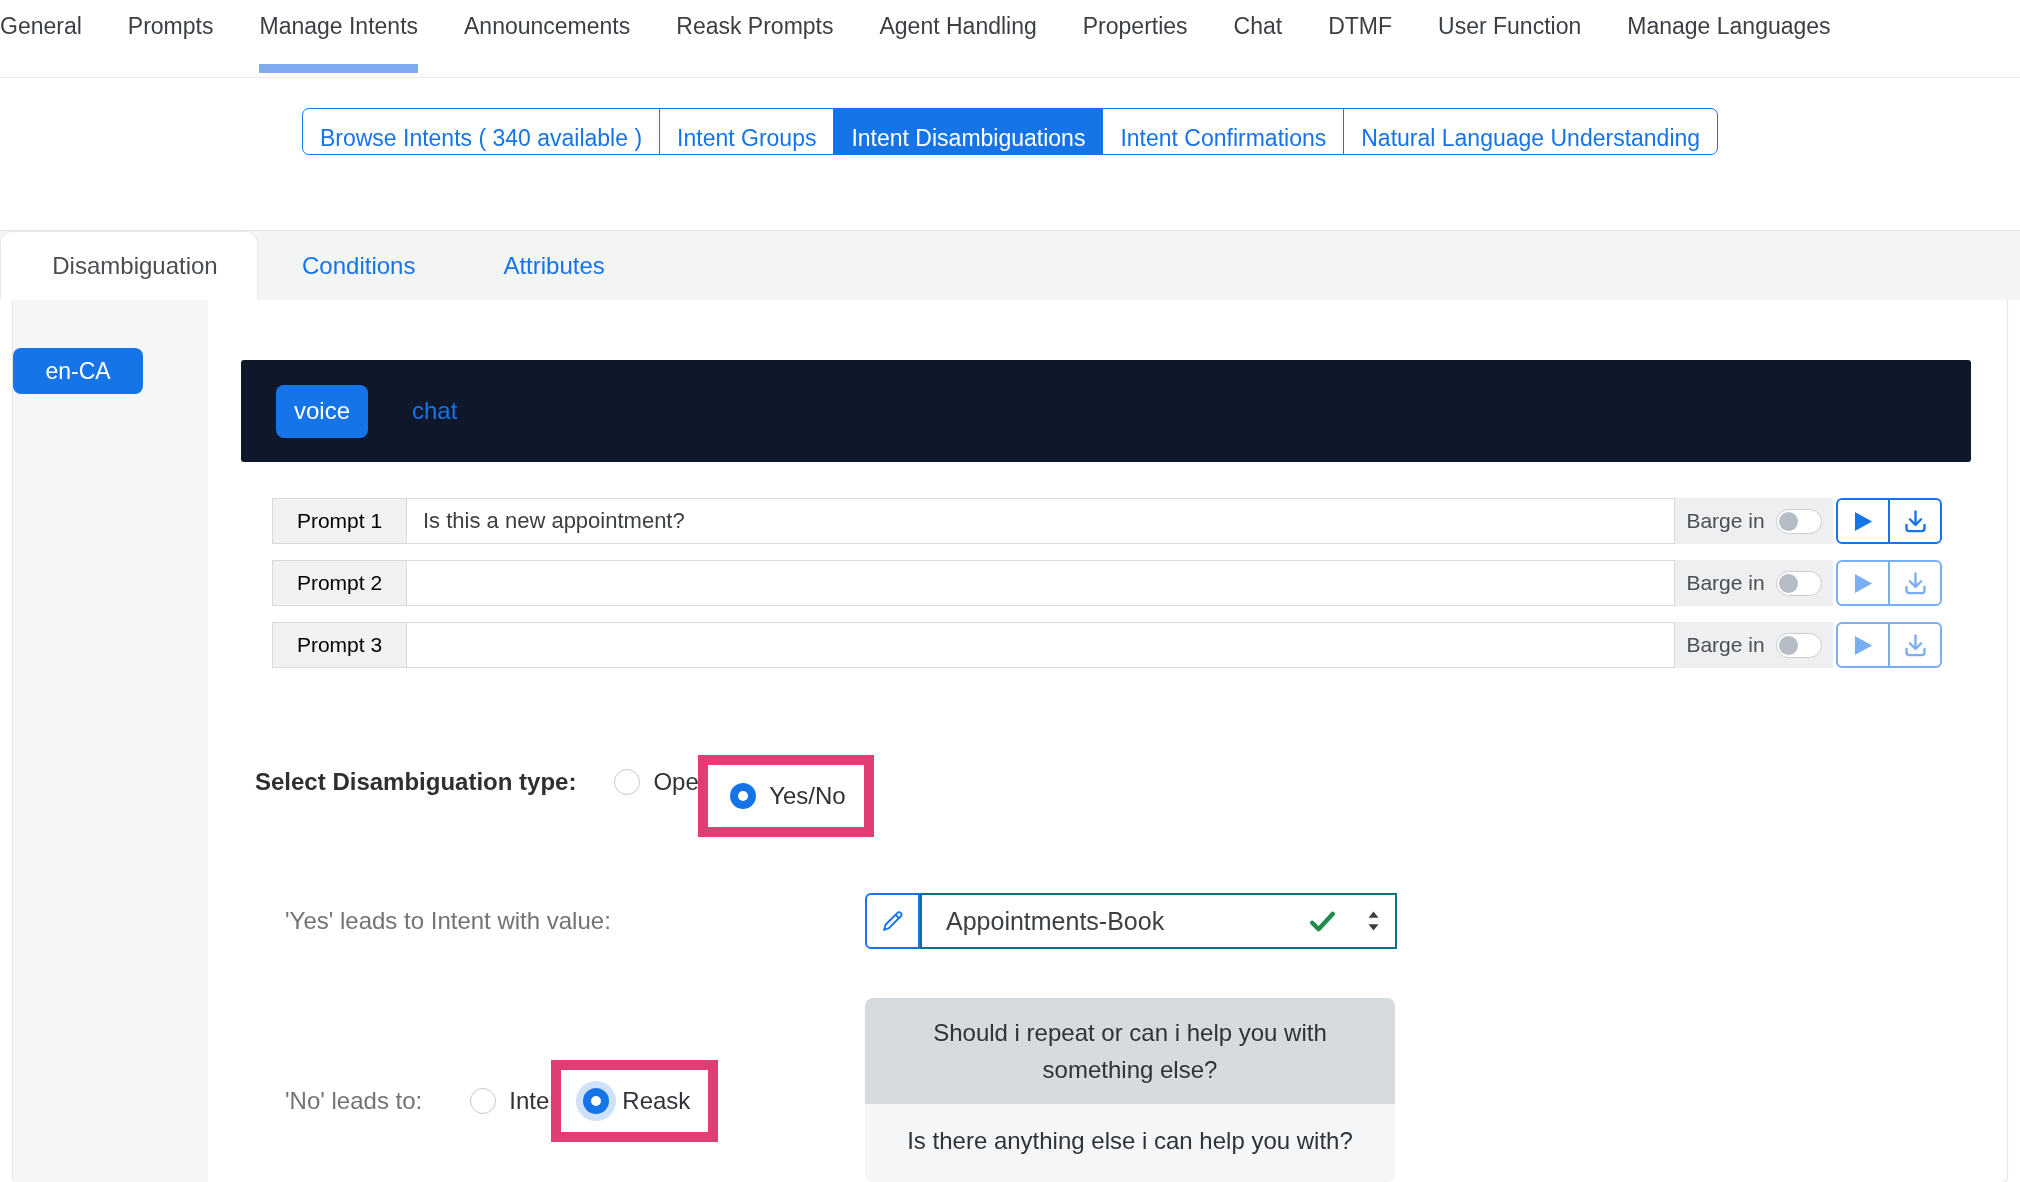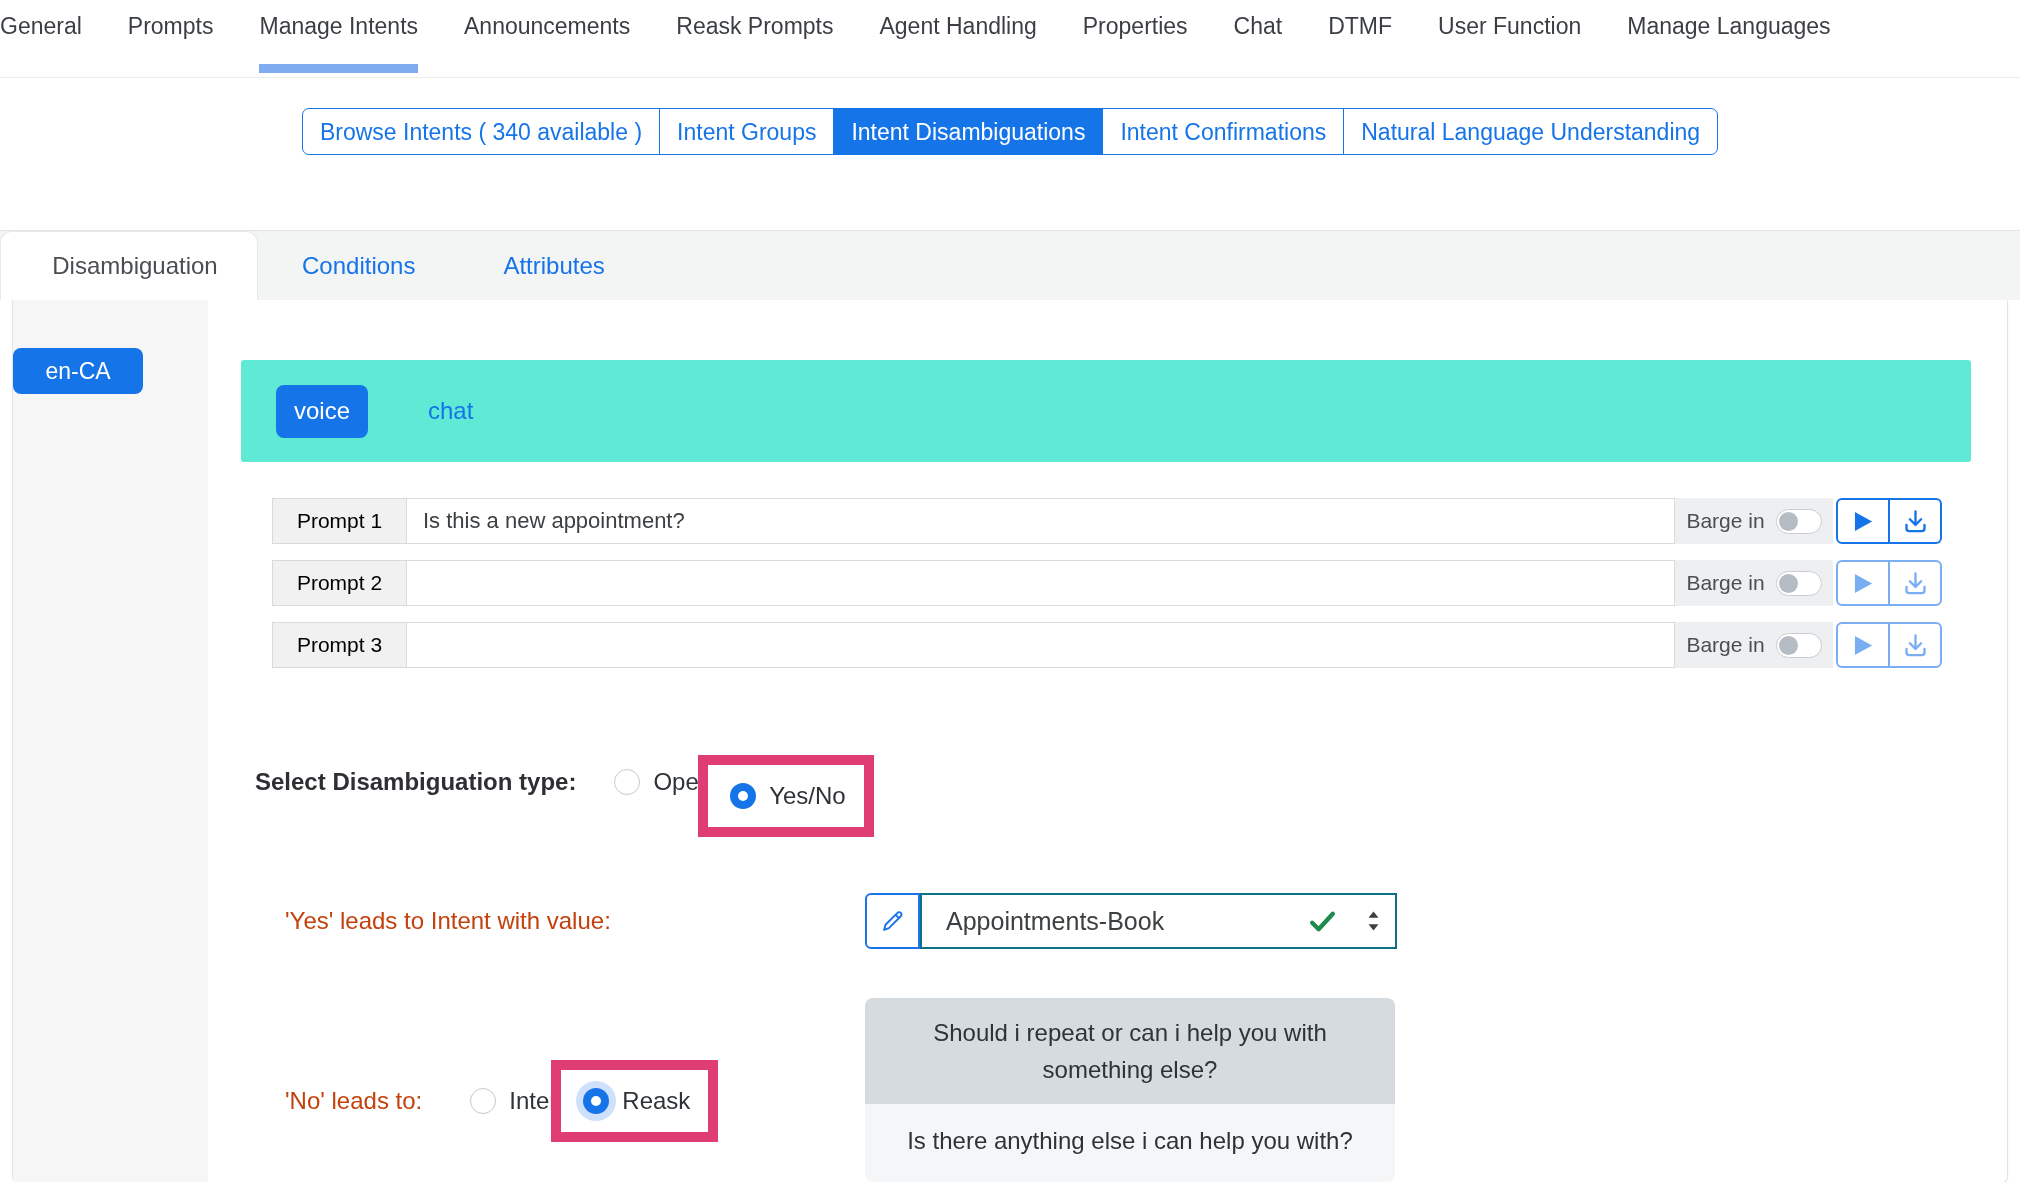--- a/index.html
+++ b/index.html
@@ -9,21 +9,21 @@
   
   .topnav { display: flex; gap: 46px; align-items: flex-start; height: 78px;
     padding-top: 13px; border-bottom: 1px solid #ececec; white-space: nowrap; }
   .nav-item { font-size: 23px; color: #3b3f44; position: relative; padding-bottom: 33px; cursor: pointer; }
   .nav-item.active::after { content: ""; position: absolute; left: 0; right: 0; bottom: 0;
     height: 9px; background: #7fabf1; }
 
   
   .subnav { margin-top: 30px; display: flex; justify-content: center; }
   .seg { font-family: inherit; font-size: 23px; color: #1674e9; background: #fff;
-    border: 1px solid #1674e9; padding: 10px 17px; height: 47px; cursor: pointer; margin-left: -1px; }
+    border: 1px solid #1674e9; padding: 16px 17px; height: 47px; cursor: pointer; margin-left: -1px; }
   .seg:first-child { border-radius: 7px 0 0 7px; margin-left: 0; }
   .seg:last-child { border-radius: 0 7px 7px 0; }
   .seg.active { background: #1674e9; color: #fff; }
 
   
   .tabbar { margin-top: 75px; height: 70px; background: #f3f4f4; border-top: 1px solid #e3e3e3;
     display: flex; align-items: stretch; }
   .tab { display: flex; align-items: center; font-size: 24px; cursor: pointer; padding-left: 12px; }
   .tab.active { width: 258px; justify-content: center; background: #fff; color: #4a4e52;
     border-radius: 12px 12px 0 0; border: 1px solid #e9e9e9; border-bottom: none; }
@@ -32,22 +32,22 @@
   
   .panel { margin: 0 12px; min-height: 866px; border: 1px solid #e5e5e5; border-top: none;
     border-radius: 0 0 6px 6px; box-shadow: 0 1px 2px rgba(0,0,0,0.05); display: flex; background: #fff; }
   .sidebar { width: 195px; background: #f6f6f7; padding-top: 48px; display: flex; justify-content: flex-start;
     align-items: flex-start; }
   .lang-btn { width: 130px; height: 46px; background: #1674e9; color: #fff; border: none;
     border-radius: 8px; font-family: inherit; font-size: 23px; cursor: pointer; }
   .content { flex: 1; padding-left: 33px; }
 
   
-  .channel-band { margin-top: 60px; margin-right: 36px; height: 102px; background: #5eead4;
-    border-radius: 3px; display: flex; align-items: center; padding-left: 35px; gap: 16px; }
+  .channel-band { margin-top: 60px; margin-right: 36px; height: 102px; background: #0f172a;
+    border-radius: 3px; display: flex; align-items: center; padding-left: 35px; }
   .voice-btn { width: 92px; height: 53px; background: #1674e9; color: #fff; border: none;
     border-radius: 8px; font-family: inherit; font-size: 24px; cursor: pointer; }
   .chat-link { margin-left: 44px; color: #1674e9; font-size: 24px; cursor: pointer; text-decoration: none; }
 
   
   .prompts { margin: 36px 0 0 31px; width: 1670px; }
   .prow { display: flex; align-items: stretch; height: 46px; margin-bottom: 16px; }
   .plabel { width: 135px; background: #f1f1f2; border: 1px solid #dadada; color: #000000;
     display: flex; align-items: center; justify-content: center; font-size: 21px; }
   .pinput { flex: 1; border: 1px solid #dadada; border-left: none; padding: 0 16px;
@@ -75,21 +75,21 @@
   .radio.checked::after { content: ""; position: absolute; left: 8px; top: 8px; width: 10px;
     height: 10px; border-radius: 50%; background: #fff; }
   .radio.halo { box-shadow: 0 0 0 7px #cfe0fb; }
   .hl-box { border: 10px solid #df3d74; background: #fff; padding: 17px 18px 17px 22px;
     display: inline-flex; position: relative; z-index: 2; }
   .type-row .radio-opt.first { margin-left: 38px; }
   .type-row .hl-box { margin-left: -14px; margin-top: 29px; }
 
   
   .yes-row { margin: 56px 0 0 44px; display: flex; align-items: center; }
-  .field-label { font-size: 24px; color: #c2410c; width: 580px; flex: none; }
+  .field-label { font-size: 24px; color: #737373; width: 580px; flex: none; }
   .dropdown { display: flex; height: 56px; }
   .pencil-box { width: 55px; border: 2px solid #1a73e8; border-radius: 6px 0 0 6px;
     display: flex; align-items: center; justify-content: center; background: #fff; cursor: pointer; }
   .select { width: 477px; border: 2px solid #0d7285; display: flex; align-items: center;
     padding: 0 14px 0 24px; gap: 28px; cursor: pointer; background: #fff; }
   .sel-text { flex: 1; font-size: 25px; color: #3c4043; }
 
   
   .no-row { margin: 49px 0 0 44px; display: flex; align-items: flex-start; }
   .no-left { width: 580px; flex: none; display: flex; align-items: center; padding-top: 62px; }

